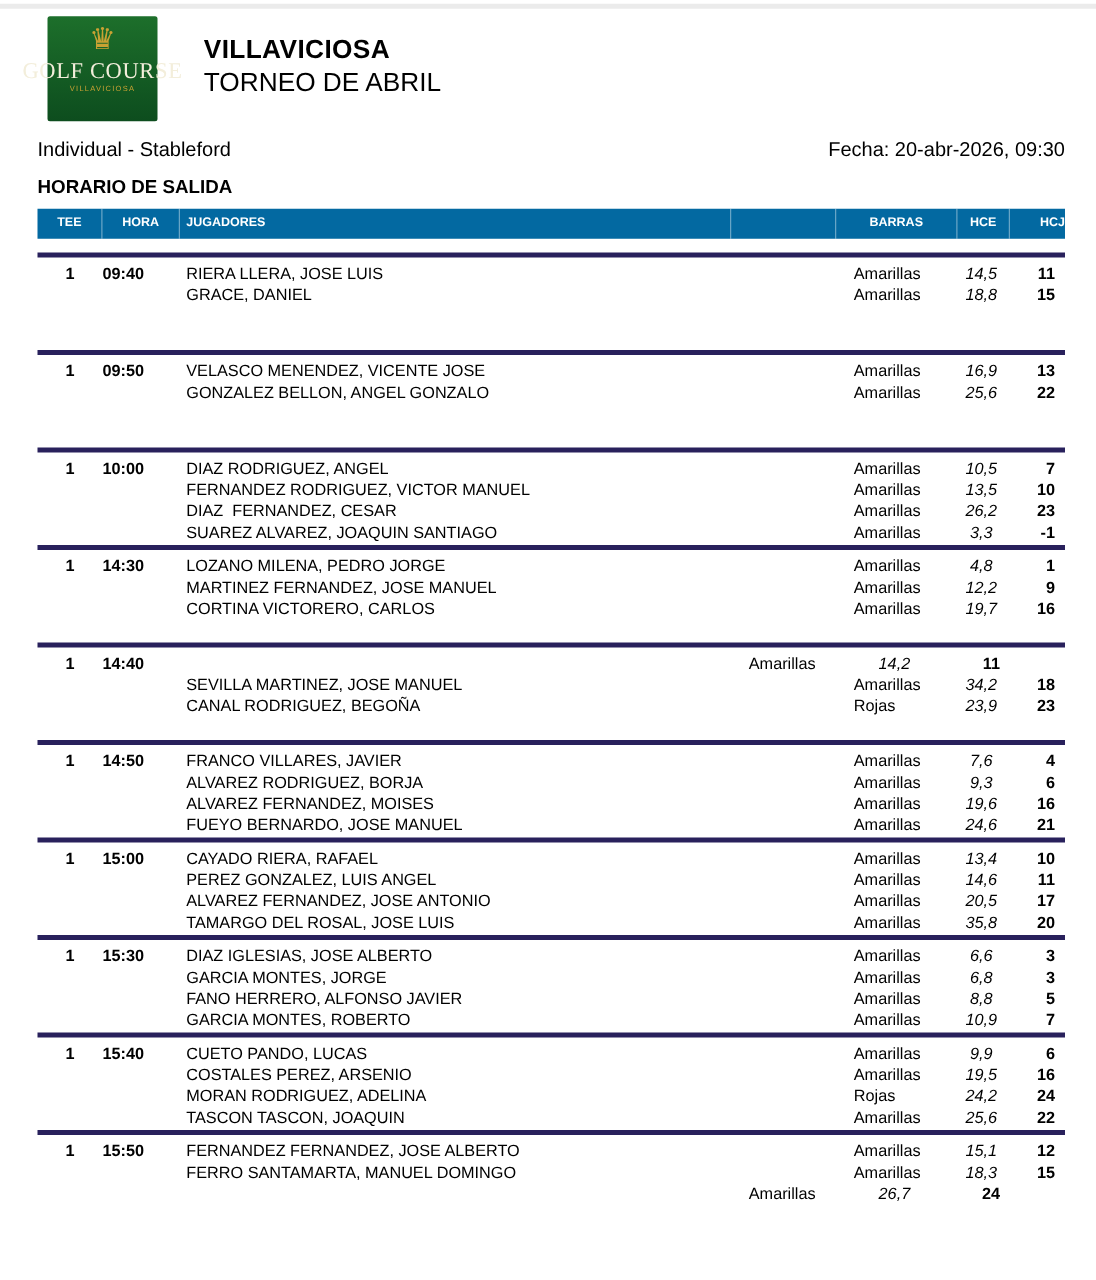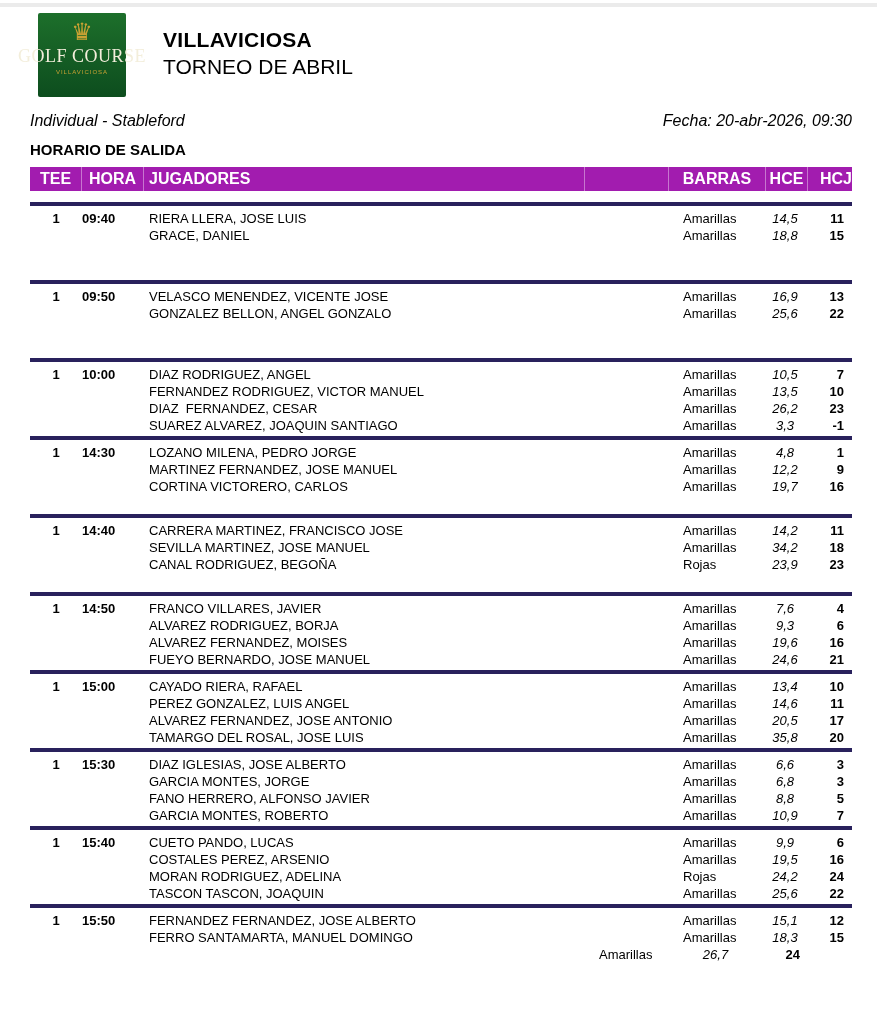--- a/index.html
+++ b/index.html
@@ -67,40 +67,39 @@
     font-size: 21px;
     font-weight: normal;
     margin-top: 3px;
   }
   
   .meta-row {
     display: flex;
     justify-content: space-between;
     margin: 15px 25px 0 30px;
     font-size: 16px;
-    font-style: italic;
   }
   .section-title {
     margin: 11px 25px 0 30px;
     font-size: 15px;
     font-weight: bold;
   }
   
   .table {
     margin: 9px 25px 0 30px;
     width: 822px;
   }
   .thead {
     display: grid;
     grid-template-columns: 52px 62px 441px 84px 97px 42px 44px;
-    background: #a21caf;
+    background: #0369a1;
     color: #fff;
     height: 24px;
     align-items: center;
-    font-size: 16px;
+    font-size: 10px;
     font-weight: bold;
   }
   .th {
     height: 24px;
     line-height: 24px;
     border-right: 1px solid rgba(255,255,255,0.4);
     white-space: nowrap;
     overflow: hidden;
   }
   .th:last-child { border-right: none; }
@@ -270,21 +269,20 @@
             <div class="td td-spacer"></div>
             <div class="td td-barras">Amarillas</div>
             <div class="td td-hce">19,7</div>
             <div class="td td-hcj">16</div>
           </div>
         </div>
         <div class="tgroup">
           <div class="trow">
             <div class="td td-tee">1</div>
             <div class="td td-hora">14:40</div>
-            <div class="td td-name">CARRERA MARTINEZ, FRANCISCO JOSE</div>
             <div class="td td-spacer"></div>
             <div class="td td-barras">Amarillas</div>
             <div class="td td-hce">14,2</div>
             <div class="td td-hcj">11</div>
           </div>
           <div class="trow">
             <div class="td td-tee"></div>
             <div class="td td-hora"></div>
             <div class="td td-name">SEVILLA MARTINEZ, JOSE MANUEL</div>
             <div class="td td-spacer"></div>

